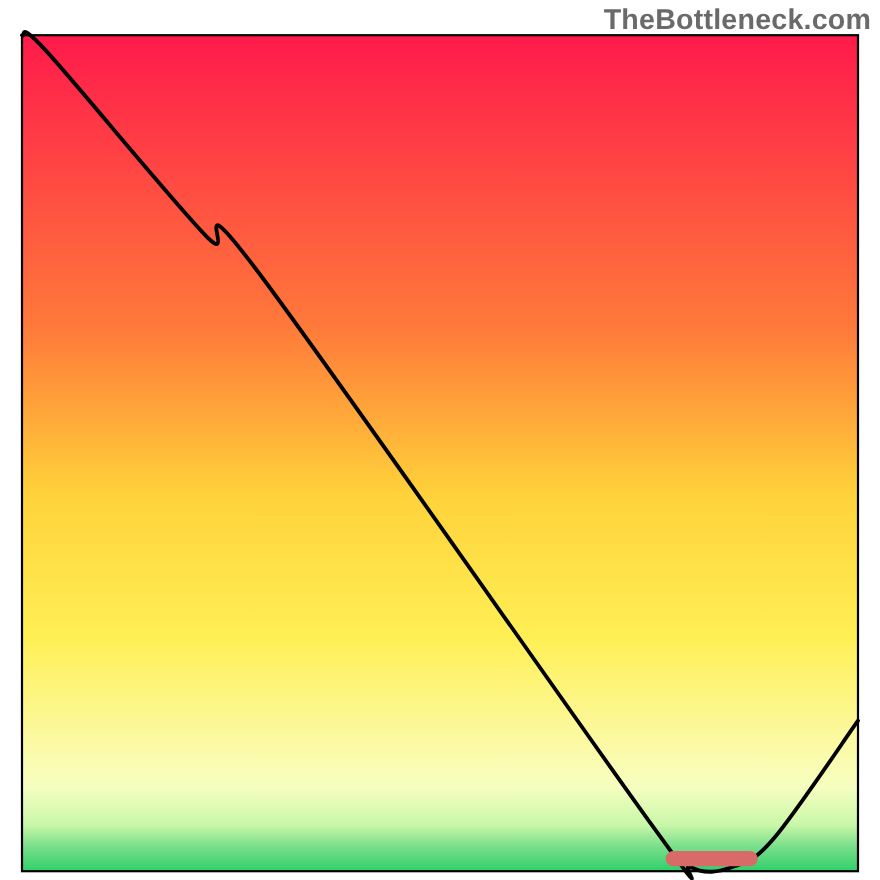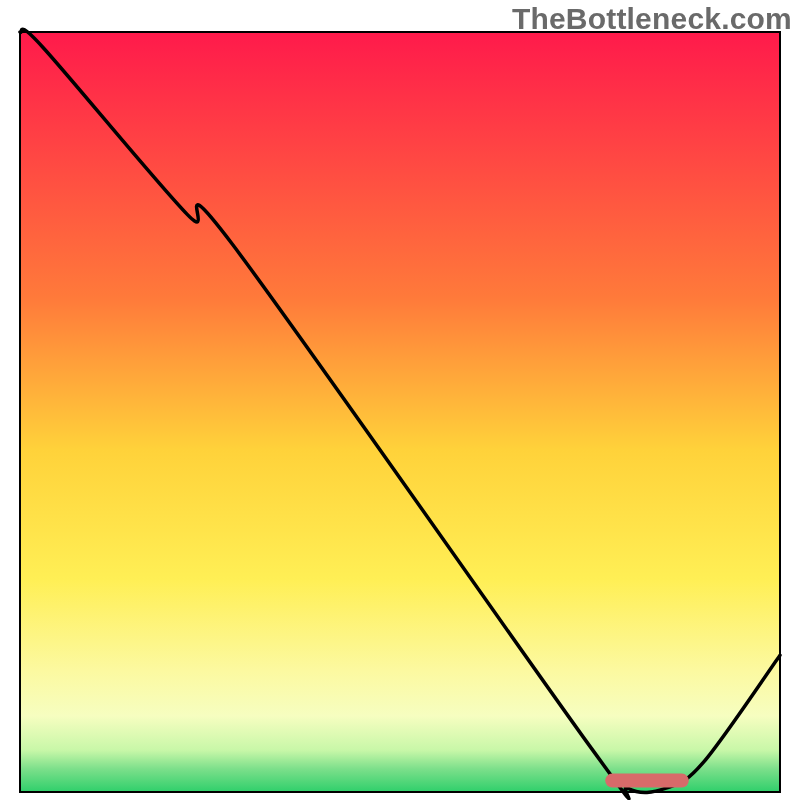--- a/index.html
+++ b/index.html
@@ -13,21 +13,21 @@
   }
   .chart-wrap {
     position: relative;
     width: 800px;
     height: 800px;
   }
   .watermark {
     position: absolute;
     top: 2px;
     right: 8px;
-    font-size: 30px;
+    font-size: 26px;
     font-weight: 600;
     color: #6a6a6a;
     font-family: Arial, Helvetica, sans-serif;
     letter-spacing: 0.2px;
   }
   svg {
     display: block;
   }
 </style>
 </head>

